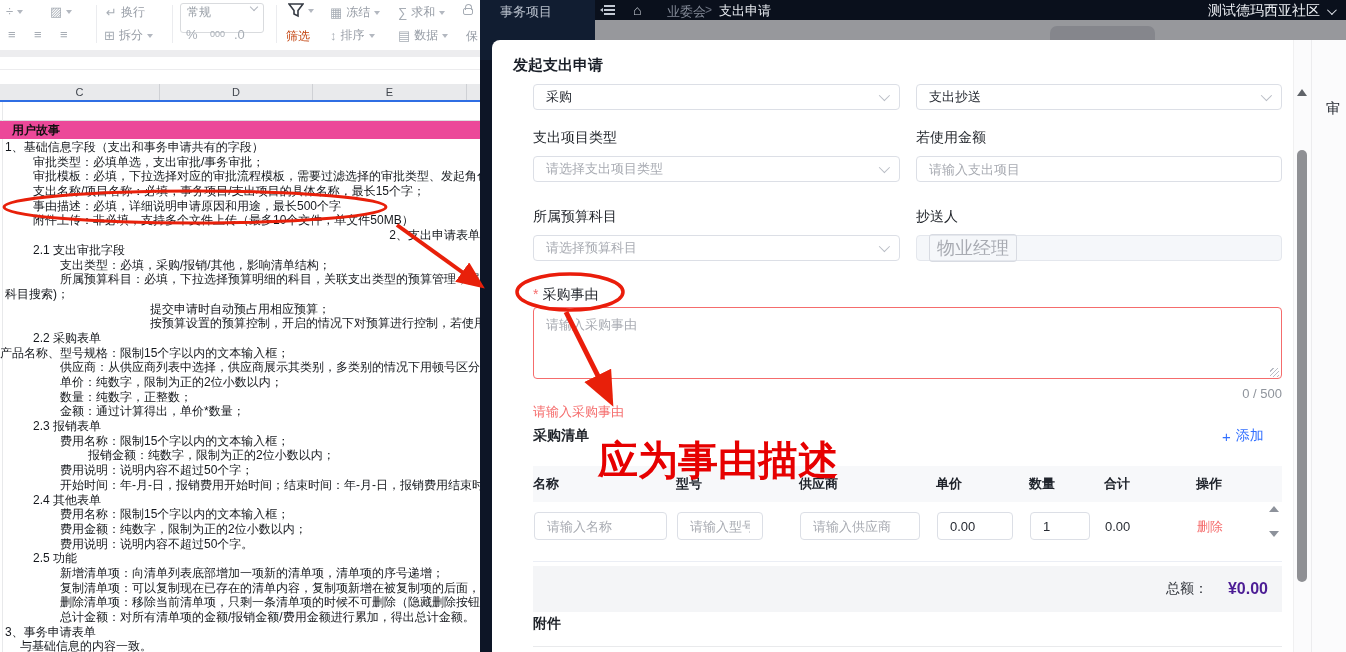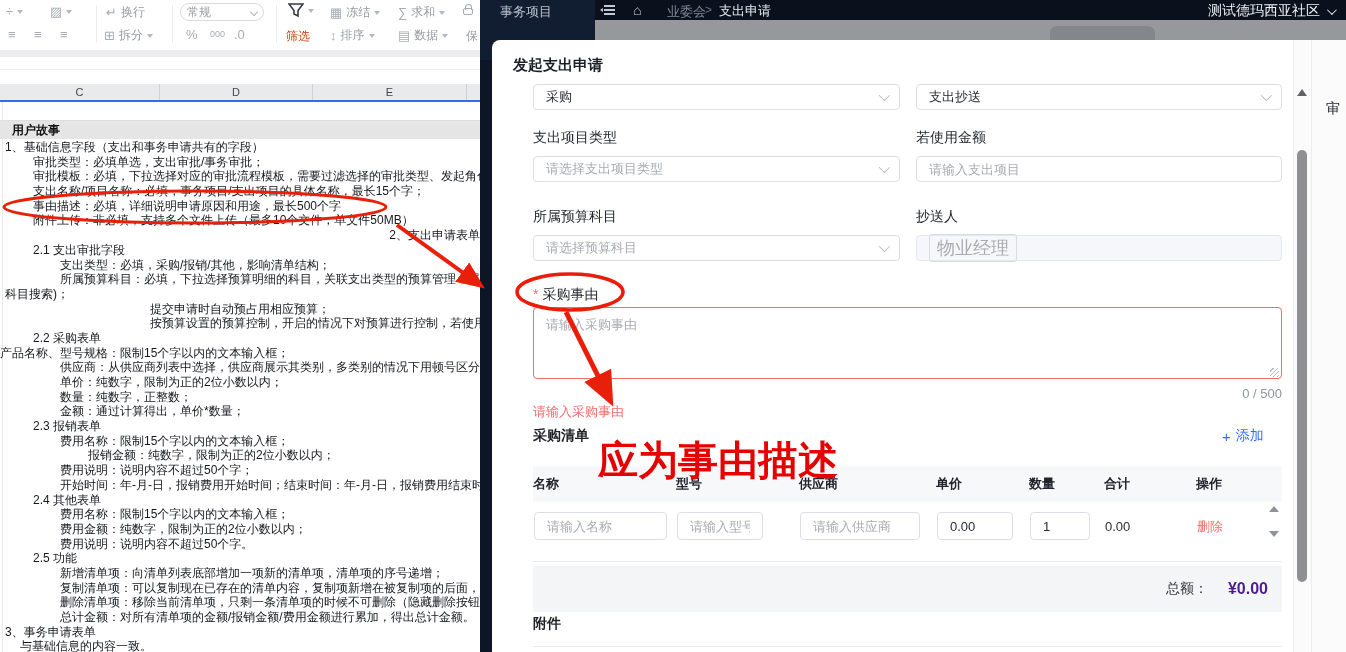--- a/index.html
+++ b/index.html
@@ -9,34 +9,34 @@
 
   
   .sheet{left:0;top:0;width:480px;height:652px;background:#fff;overflow:hidden}
   .tb{left:0;top:0;width:480px;height:50px;background:#fff}
   .tbband{left:0;top:50px;width:480px;height:7px;background:#ededef}
   .fbar{left:0;top:57px;width:480px;height:13px;background:#fff;border-bottom:1px solid #ececee}
   .tbit{display:flex;align-items:center;color:#a7adb5;font-size:13px;white-space:nowrap}
   .tbit .lab{font-size:12px;color:#969ca5;margin-left:4px}
   .car{width:0;height:0;border-left:3.5px solid transparent;border-right:3.5px solid transparent;border-top:4.5px solid #b3b8c0;margin-left:4px;display:inline-block}
   .vd{width:1px;background:#ebecef;top:5px;height:38px}
-  .fmtbox{left:180px;top:3px;width:84px;height:18px;border:1px solid #d9dbde;border-radius:9px;display:flex;align-items:center;padding:0 6px;font-size:12px;color:#9aa0a8}
+  .fmtbox{left:180px;top:3px;width:84px;height:30px;border:1px solid #d9dbde;border-radius:3px;display:flex;padding:0 6px;font-size:12px;color:#9aa0a8}
   .fmtbox .chev{width:6px;height:6px;border-right:1.2px solid #b3b8c0;border-bottom:1.2px solid #b3b8c0;transform:rotate(45deg);margin-left:auto}
   .filterlab{left:286px;top:28px;font-size:12px;color:#c2410c}
   .lockI{width:10px;height:7px;border:1.5px solid #a7adb5;border-radius:2px;position:relative}
   .lockI::before{content:"";position:absolute;left:1px;top:-5px;width:5px;height:5px;border:1.5px solid #a7adb5;border-bottom:none;border-radius:4px 4px 0 0}
   .colheads{left:0;top:84px;width:480px;height:16px;background:#e9eaec;display:flex}
   .colheads span{display:flex;align-items:center;justify-content:center;font-size:11px;color:#41464e;border-right:1px solid #cfd1d5}
   .colheads span:nth-child(1){width:160px}
   .colheads span:nth-child(2){width:153px}
   .colheads span:nth-child(3){width:154px}
   .blueline{left:0;top:100px;width:480px;height:2px;background:#2f6ee3}
   .hl120{left:0;top:120px;width:480px;height:1px;background:#dcdee0}
   .vline{left:2px;top:102px;width:1px;height:550px;background:#e8e9eb}
-  .storyrow{left:0;top:121px;width:480px;height:18px;background:#e5e5e5;display:flex;align-items:center;padding-left:12px;font-size:12px;font-weight:700;color:#111}
+  .storyrow{left:0;top:121px;width:480px;height:18px;background:#ec4899;display:flex;align-items:center;padding-left:12px;font-size:12px;font-weight:700;color:#111}
   .sheetlines{left:0;top:139px;width:480px;height:513px;padding-top:1px;overflow:hidden}
   .sheet-line{height:14.7px;line-height:14.7px;font-size:12px;color:#15181d;white-space:nowrap}
 
   
   .topbar{left:480px;top:0;width:866px;height:20px;background:#0a101c}
   .sidetab{left:480px;top:0;width:115px;height:60px;background:#111d31;color:#b9c0cc;font-size:13px;padding:3px 0 0 20px}
   .graybar{left:595px;top:20px;width:751px;height:20px;background:#97989c}
   .dimbtn{left:1050px;top:26px;width:105px;height:14px;background:#85868c;border-radius:7px 7px 0 0}
   .sliver{left:480px;top:60px;width:12px;height:592px;background:#0d1526}
   .clps{left:600px;top:5px;width:15px;height:10px}

